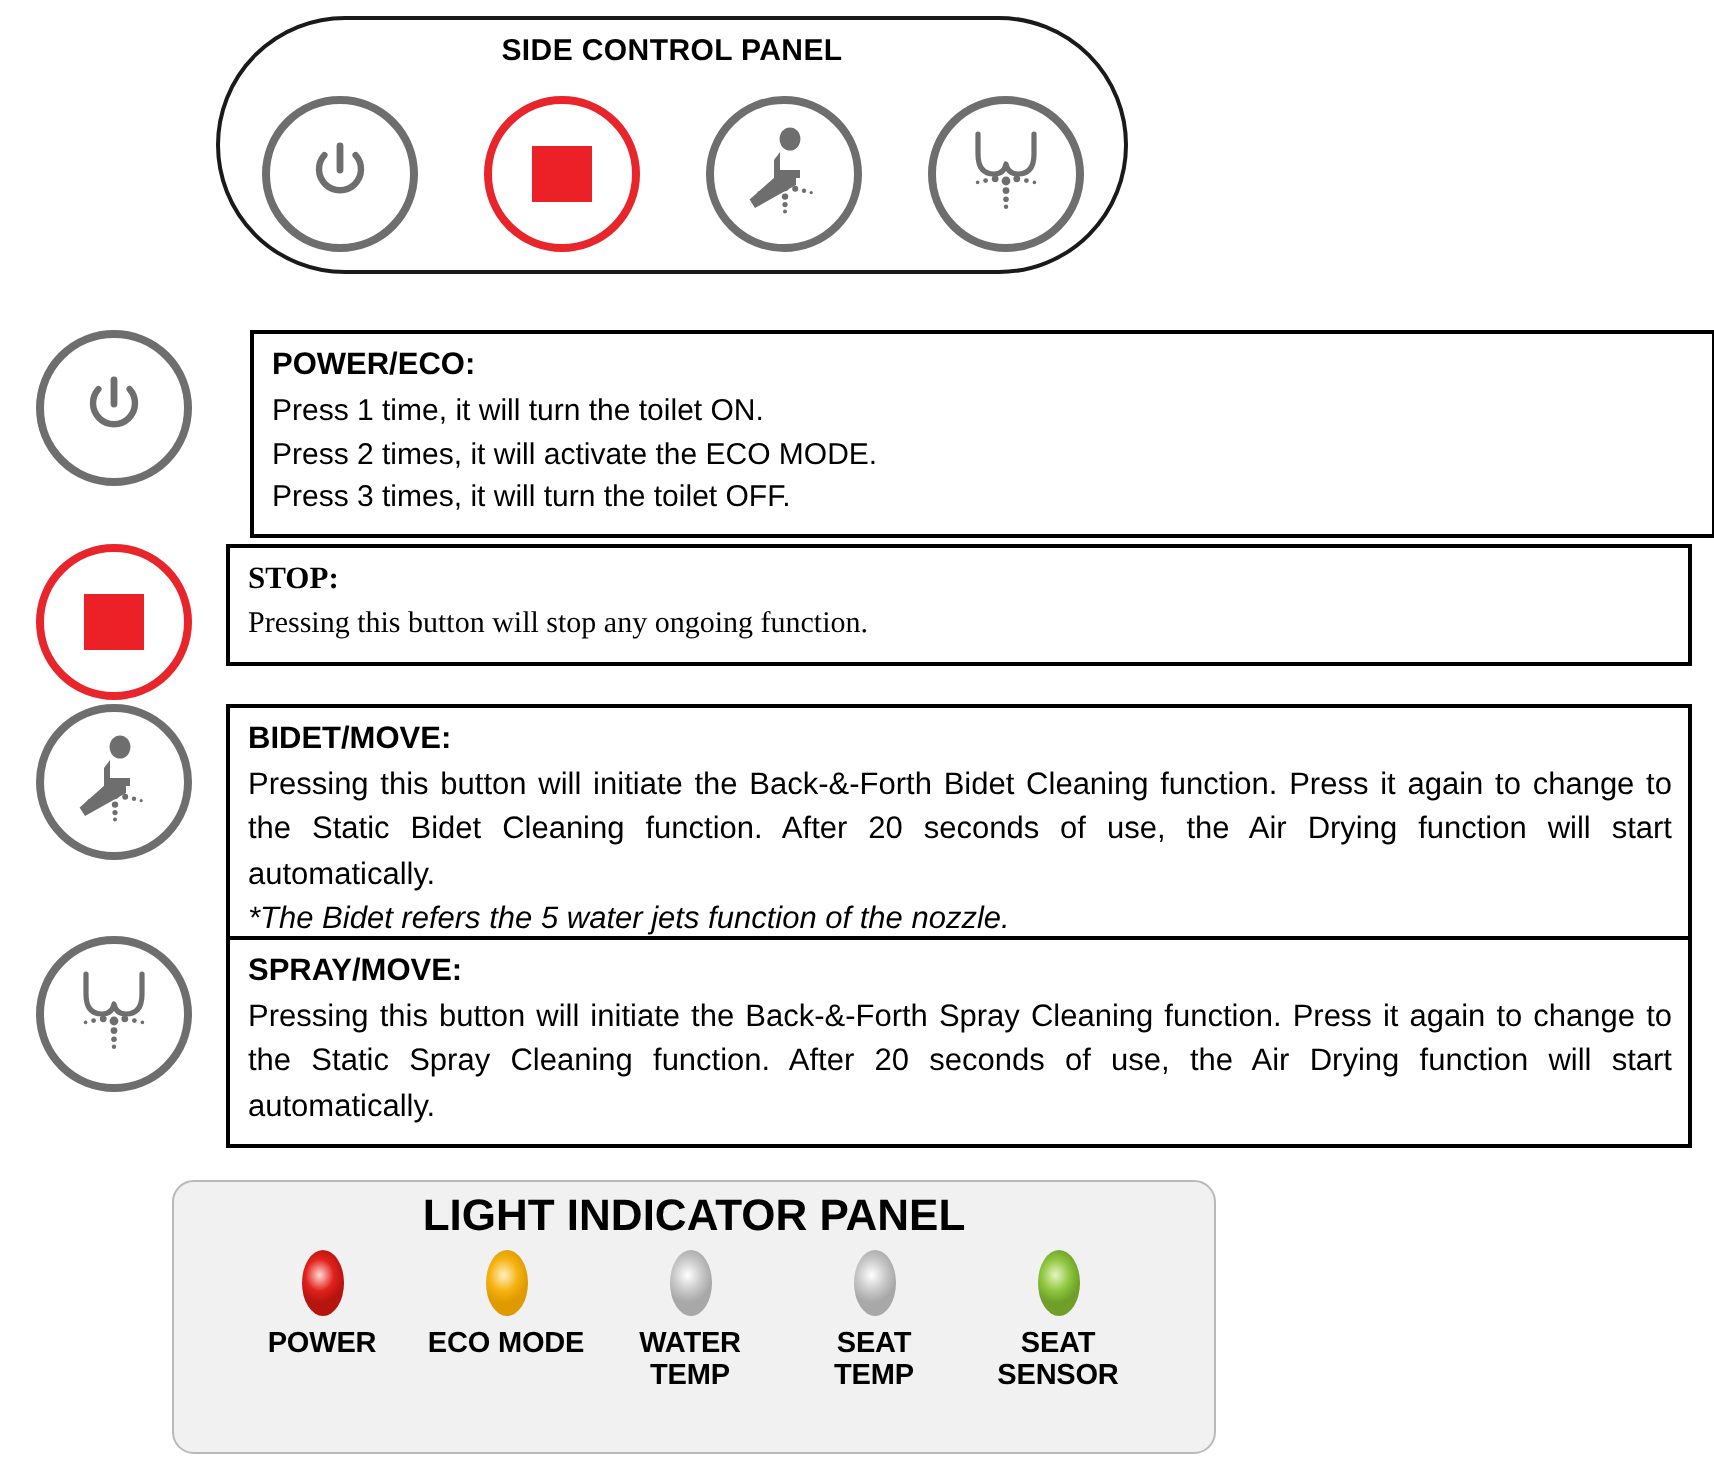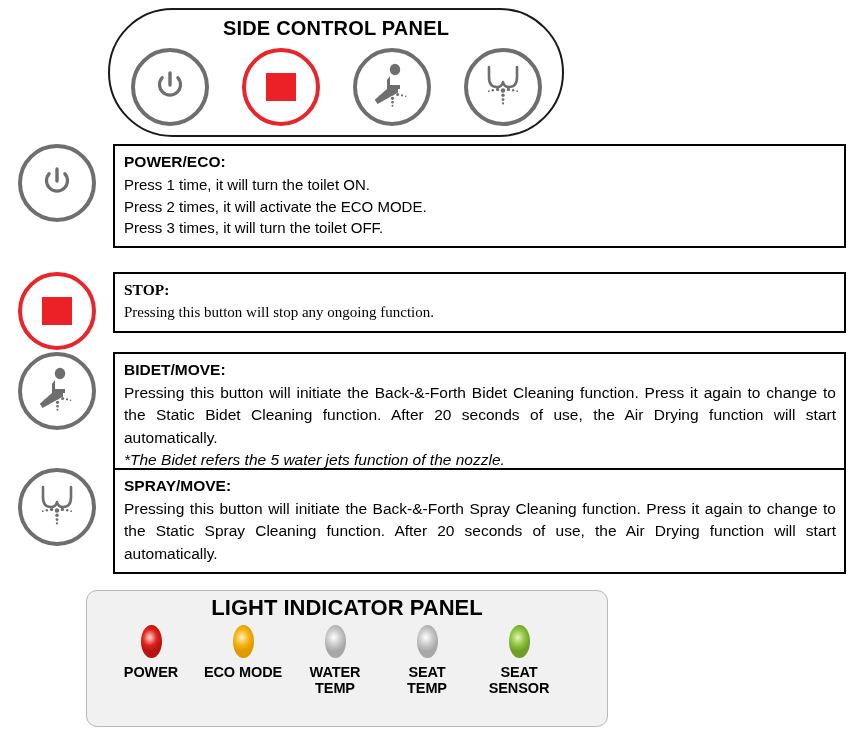--- a/index.html
+++ b/index.html
@@ -27,21 +27,21 @@
     border-radius: 66px;
     background: #ffffff;
     box-sizing: border-box;
   }
   #side-panel-title {
     position: absolute;
     top: 7px;
     left: 0;
     width: 100%;
     text-align: center;
-    font-size: 20px;
+    font-size: 15px;
     font-weight: bold;
     letter-spacing: 0.2px;
   }
   #side-panel-buttons {
     position: absolute;
     top: 38px;
     left: 0;
     width: 100%;
     display: flex;
     justify-content: center;
@@ -106,21 +106,21 @@
     font-size: 15.5px;
     line-height: 1.44;
     text-align: justify;
   }
   .desc-note {
     font-size: 15.5px;
     line-height: 1.44;
     font-style: italic;
   }
 
-  #row-power    { top: 144px; }
+  #row-power    { top: 165px; gap: 12px; }
   #row-stop     { top: 272px; font-family: Liberation Serif, serif; }
   #row-bidet    { top: 352px; }
   #row-spray    { top: 468px; }
 
   
   #light-indicator-panel {
     position: absolute;
     left: 86px;
     top: 590px;
     width: 522px;
@@ -138,21 +138,21 @@
     text-align: center;
     font-size: 22px;
     font-weight: bold;
   }
   #light-panel-leds {
     position: absolute;
     top: 34px;
     left: 18px;
     right: 22px;
     display: flex;
-    justify-content: flex-start;
+    justify-content: center;
     align-items: flex-start;
   }
   .led-cell {
     width: 92px;
     display: flex;
     flex-direction: column;
     align-items: center;
   }
   .led {
     width: 21px;

